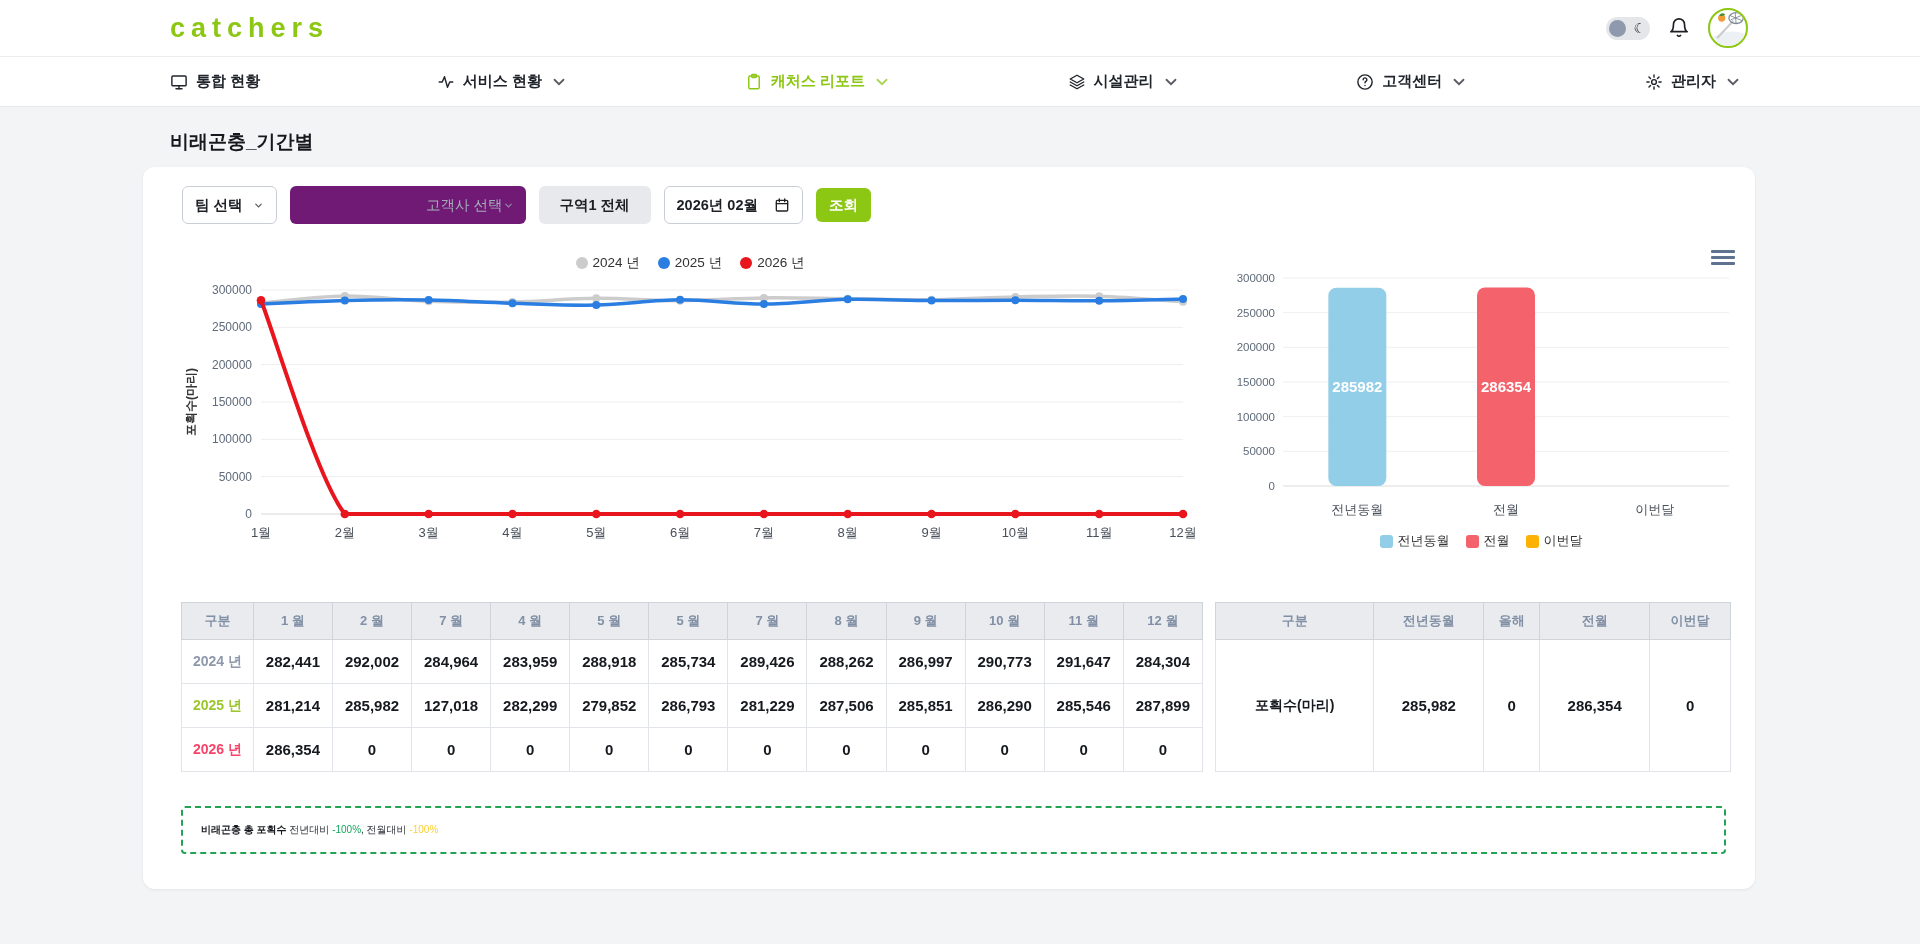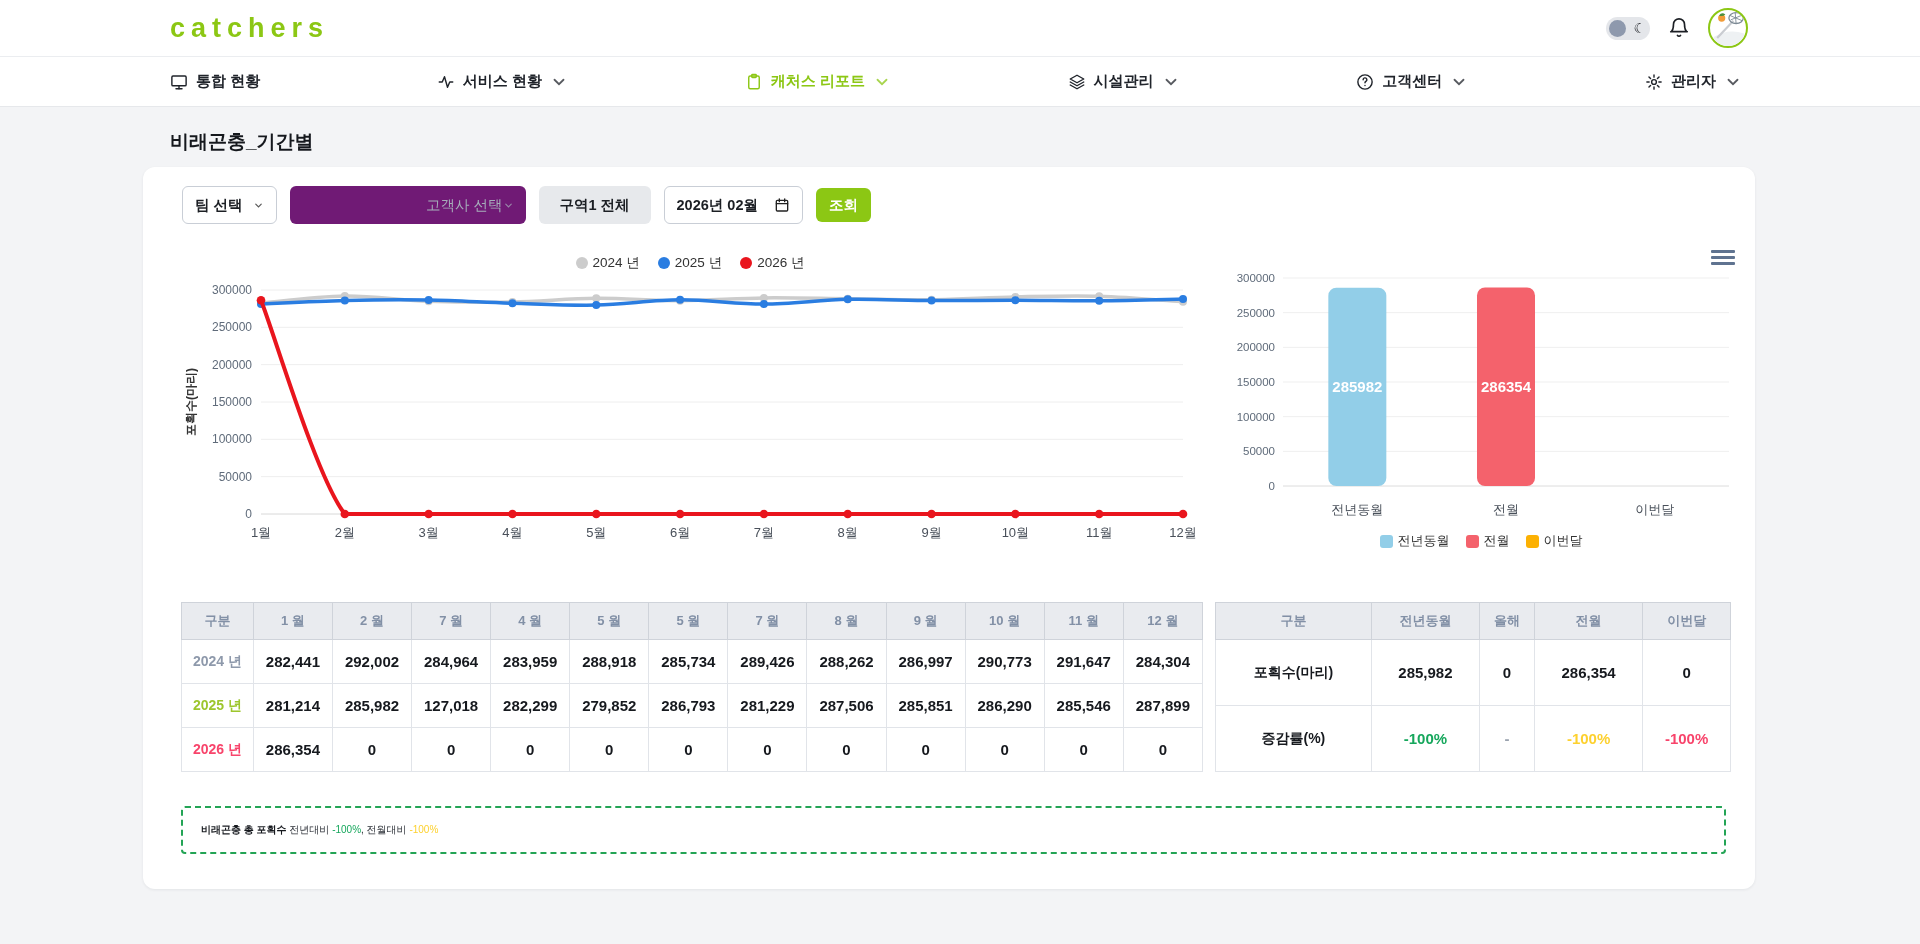--- a/index.html
+++ b/index.html
@@ -412,27 +412,20 @@
             </tr>
           </thead>
         <tbody id="ct-body">
             <tr>
               <td class="row-label">포획수(마리)</td>
               <td style="color: rgb(22, 25, 30);">285,982</td>
               <td style="color: rgb(22, 25, 30);">0</td>
               <td style="color: rgb(22, 25, 30);">286,354</td>
               <td style="color: rgb(22, 25, 30);">0</td>
             </tr>
-            <tr>
-              <td class="row-label">증감률(%)</td>
-              <td style="color: rgb(22, 167, 92);">-100%</td>
-              <td style="color: rgb(154, 162, 174);">-</td>
-              <td style="color: rgb(253, 209, 47);">-100%</td>
-              <td style="color: rgb(248, 68, 107);">-100%</td>
-            </tr>
           </tbody>
       </table>
     </div>
 
     <div class="summary-box" id="summary-box"><span class="b" style="color: rgb(21, 24, 29);">비래곤충 총 포획수</span><span style="color: rgb(43, 47, 54);"> 전년대비 </span><span style="color: rgb(22, 167, 92);">-100%</span><span style="color: rgb(43, 47, 54);">, 전월대비 </span><span style="color: rgb(253, 209, 47);">-100%</span></div>
 
   </div>
 </div>
 
 </body></html>

